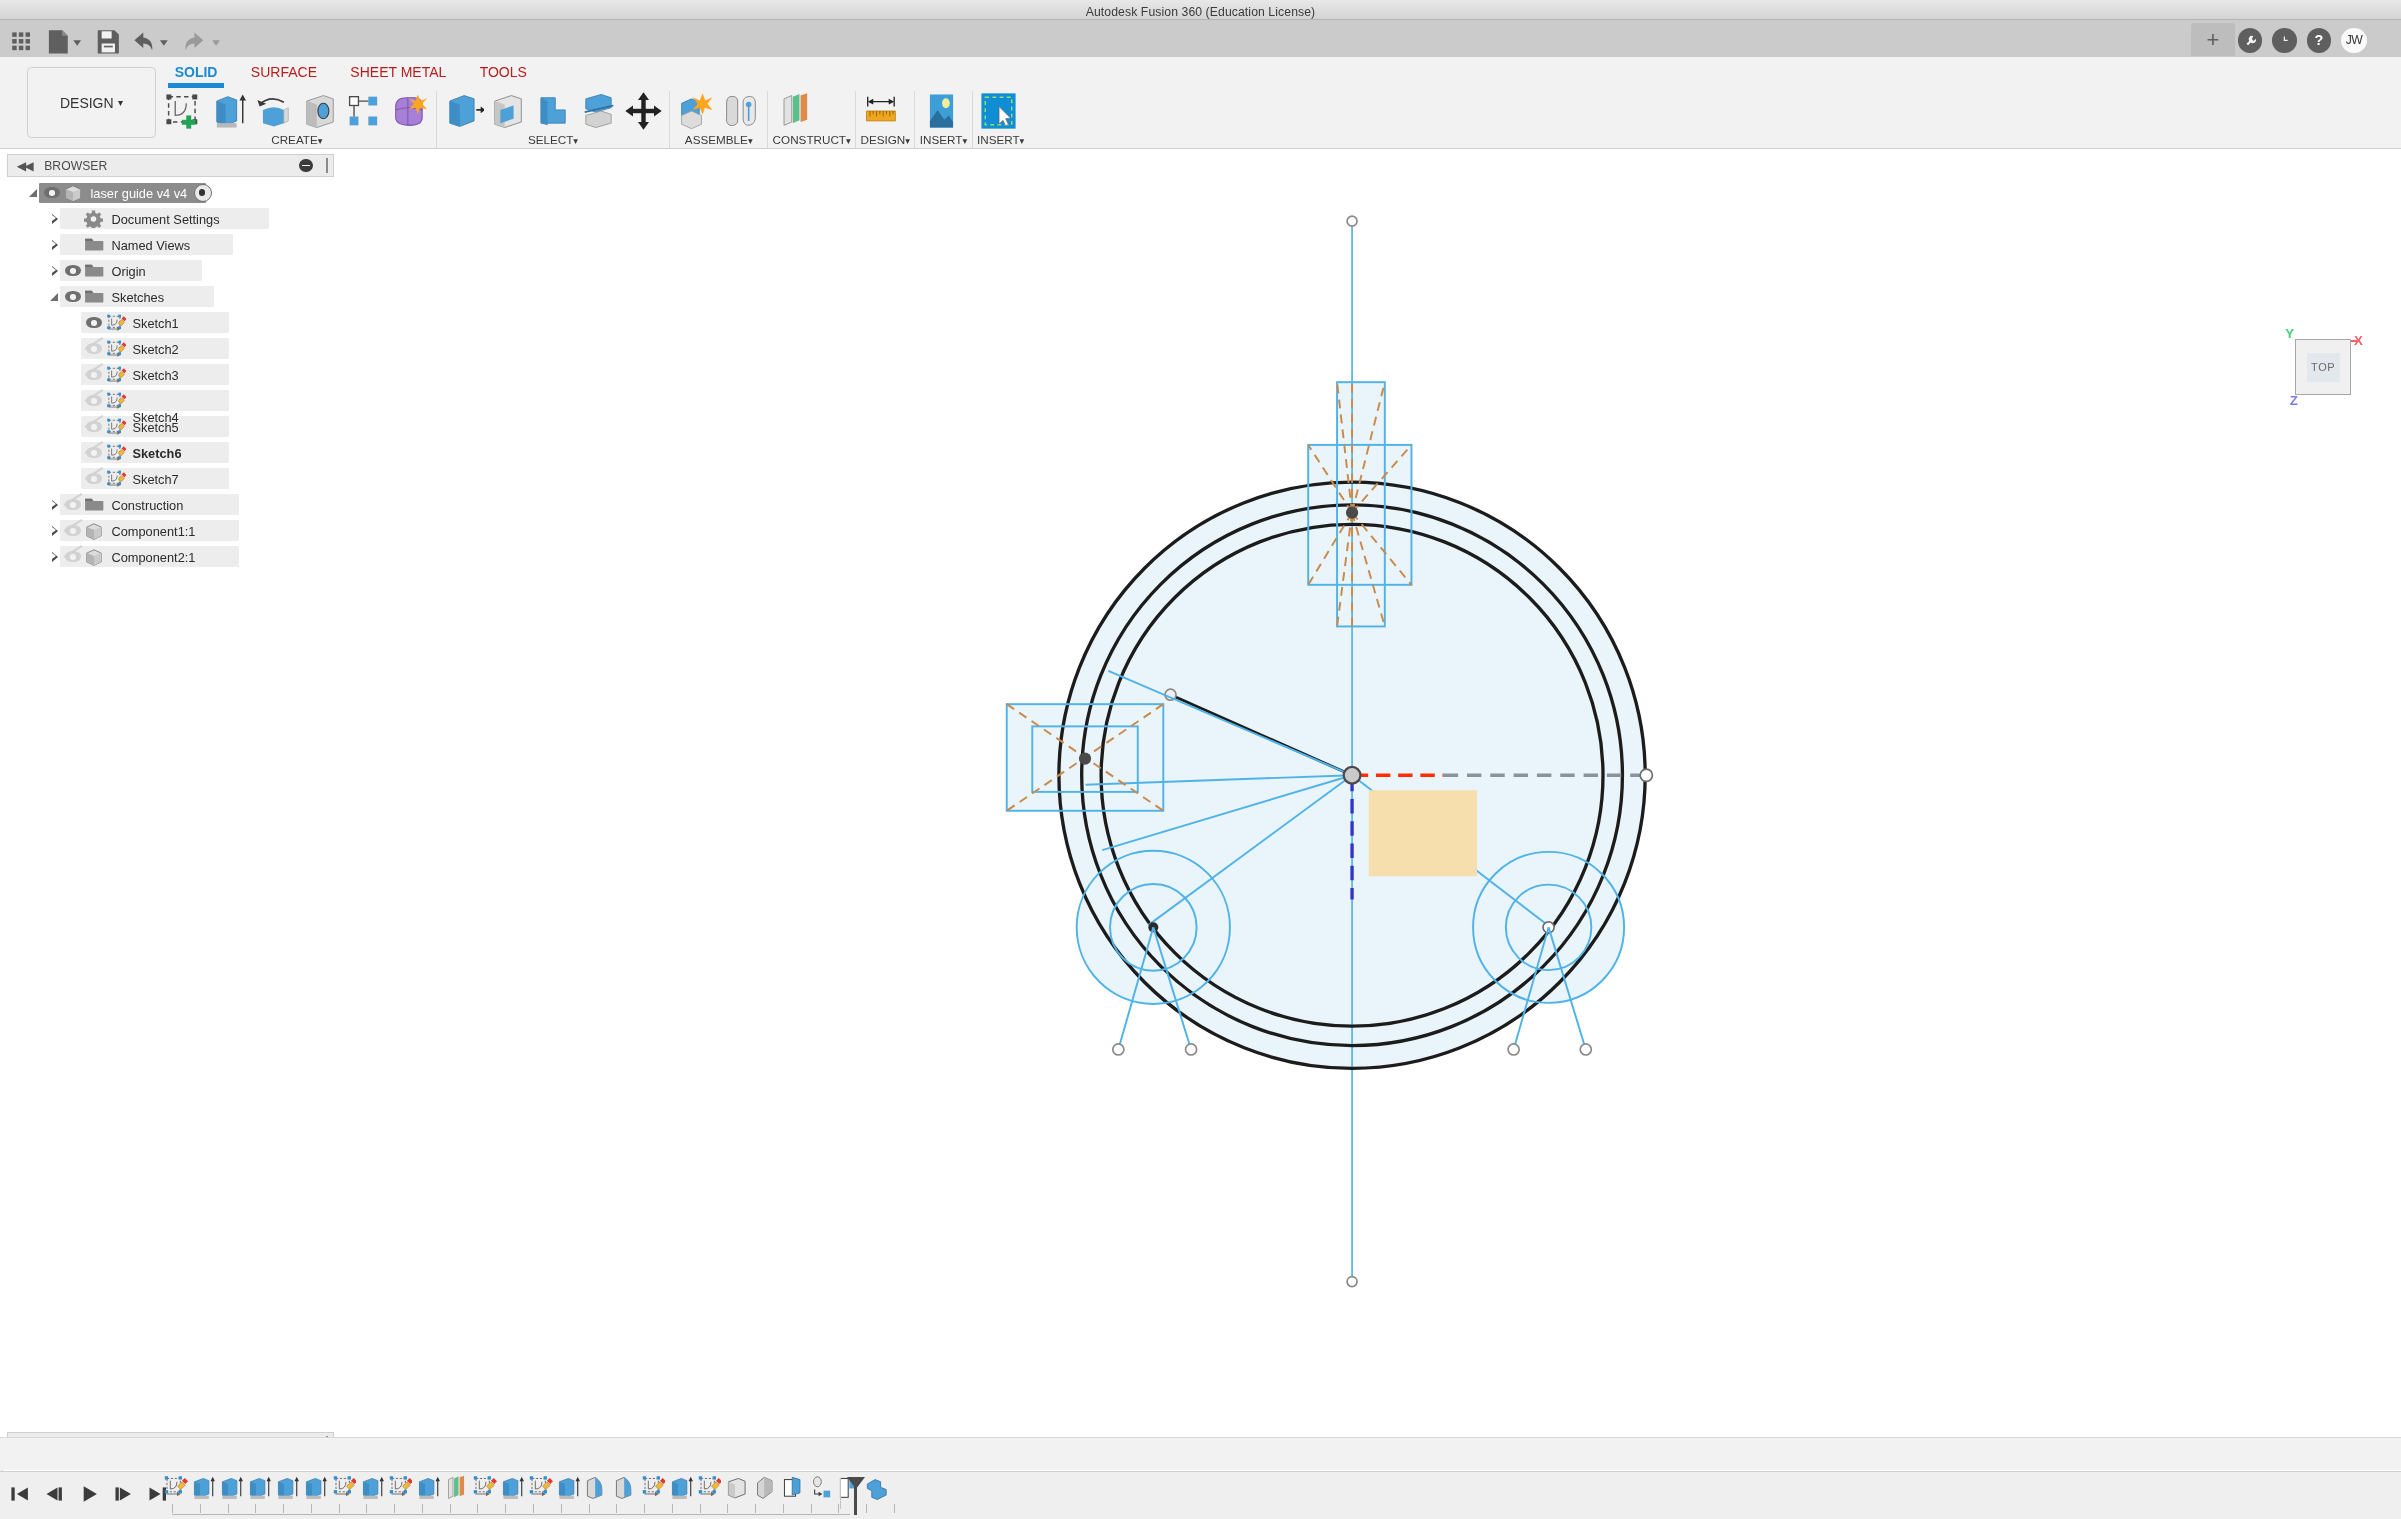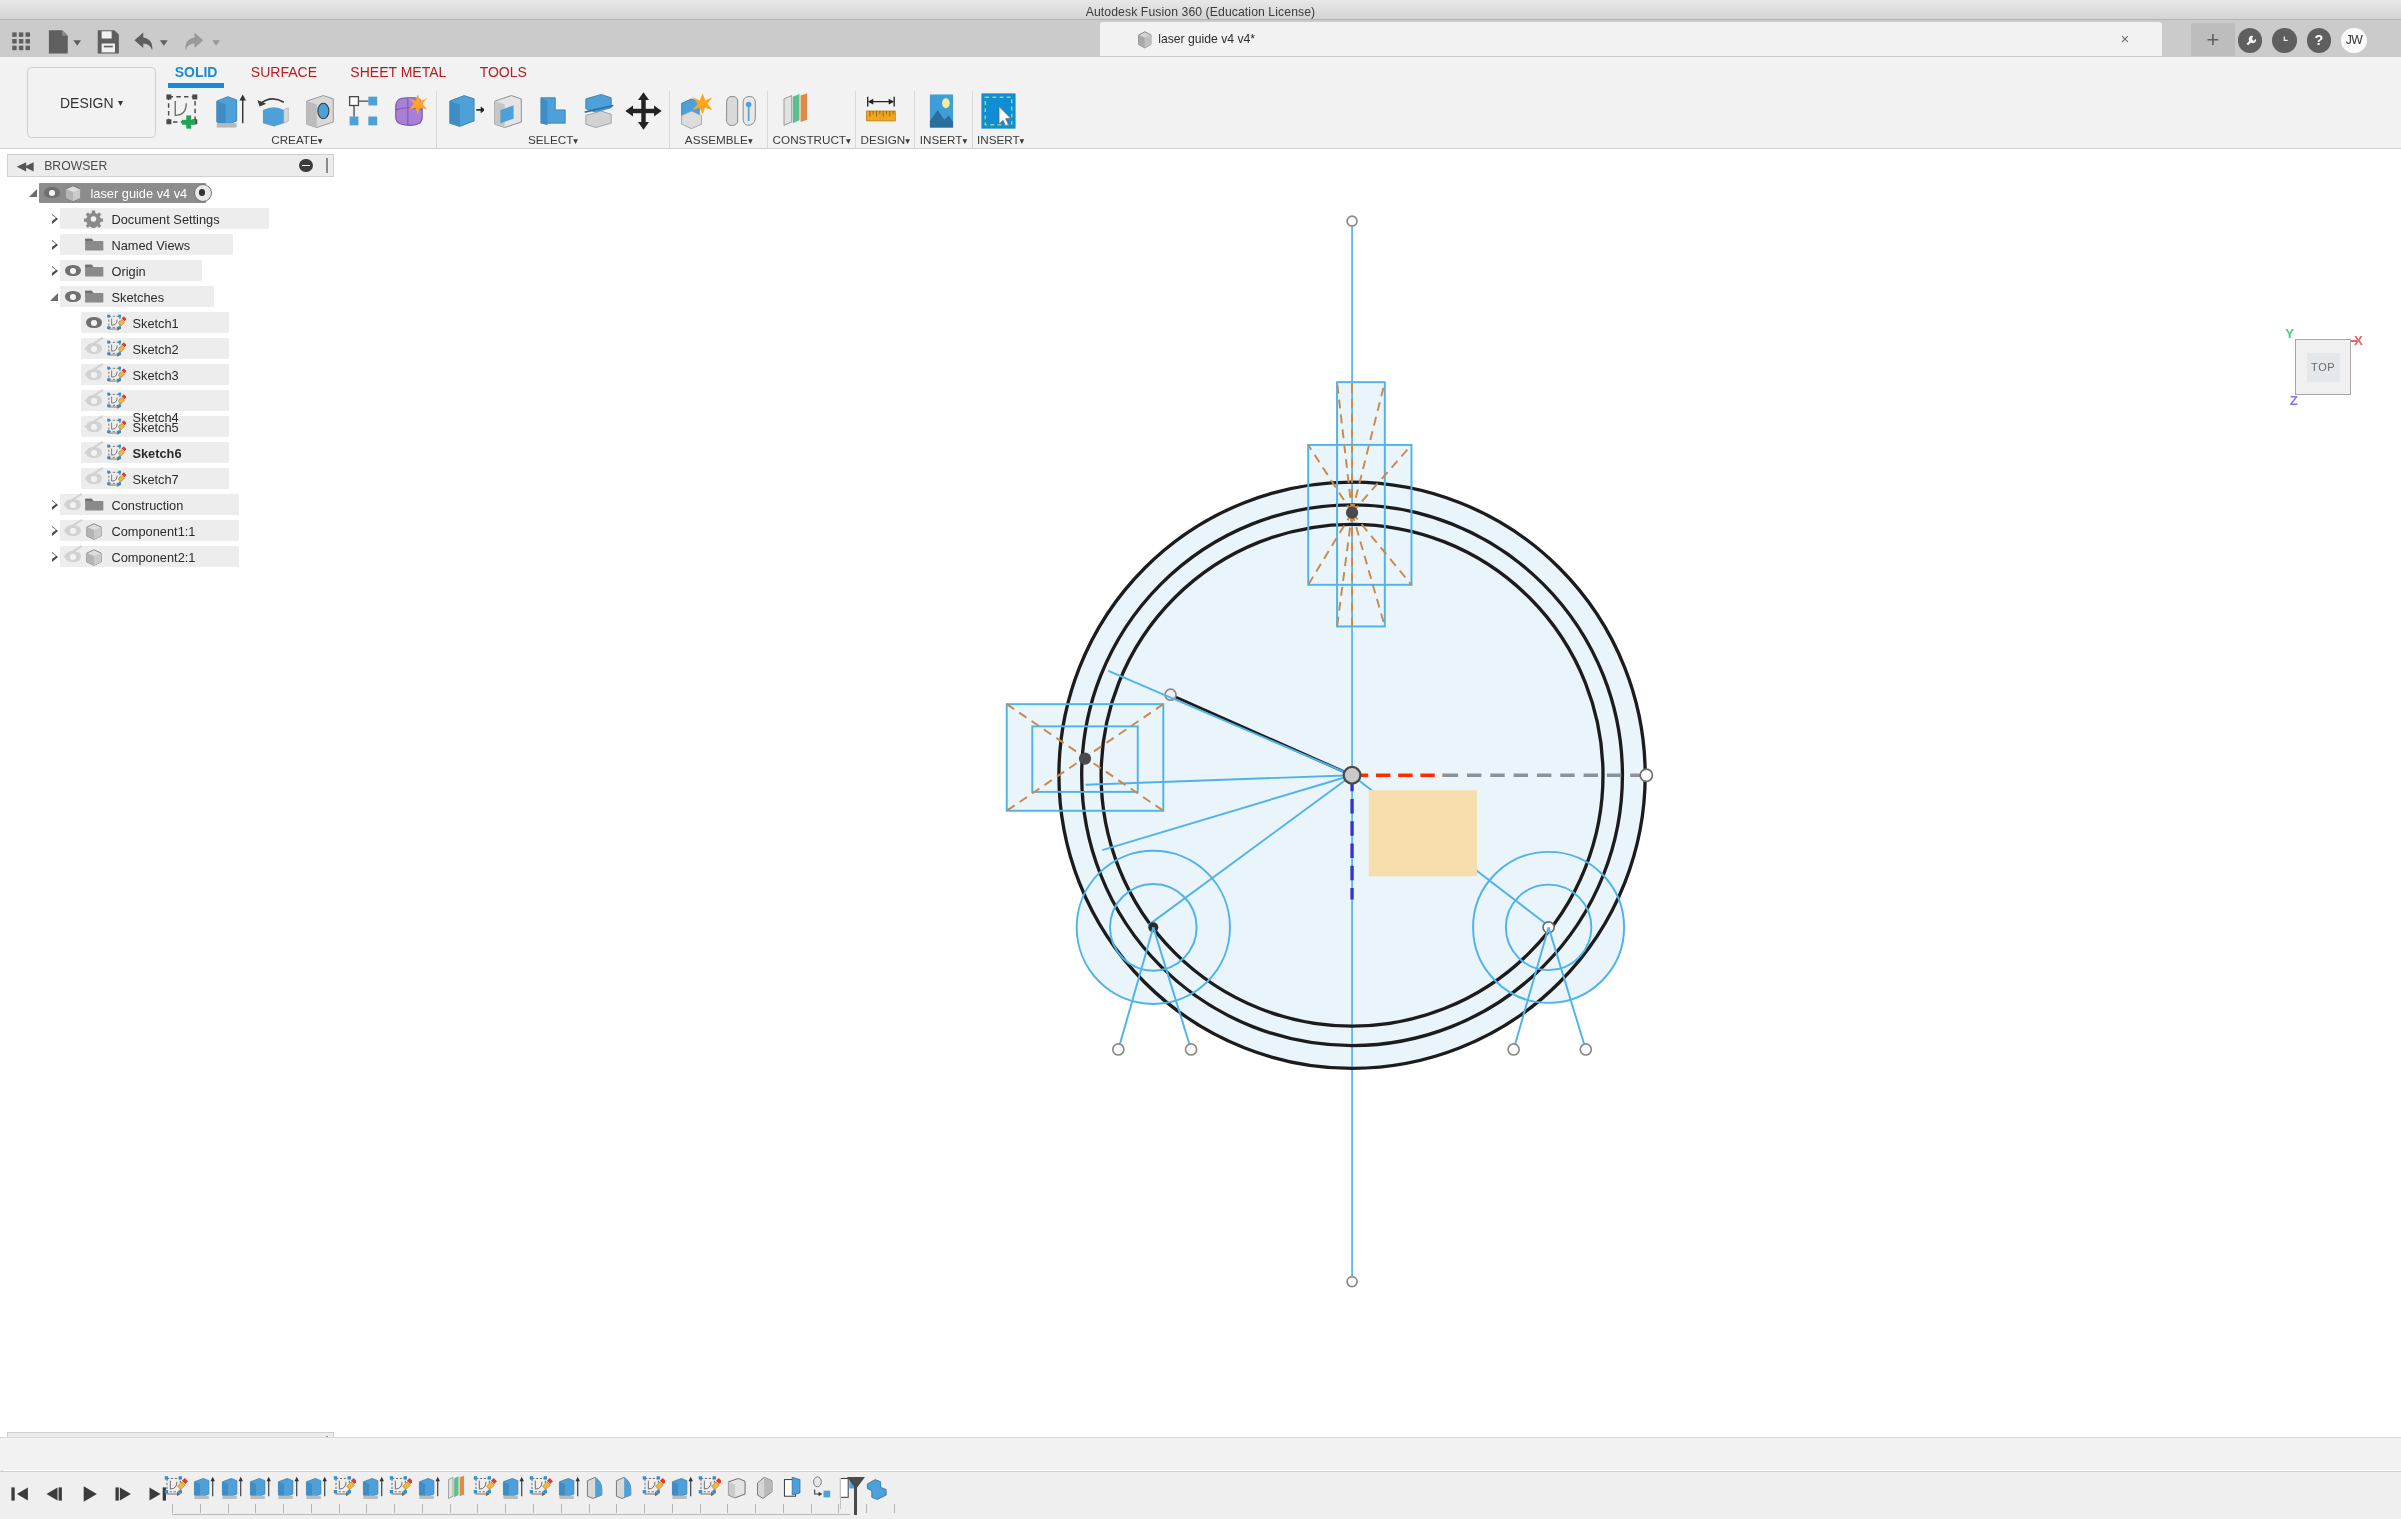--- a/index.html
+++ b/index.html
@@ -311,31 +311,20 @@
           </g>
 
           <g transform="translate(330,18)" opacity="0.45">
             <path d="M20 4 L36 18 L20 32 L20 24 Q8 24 4 36 Q2 16 20 13 Z"></path>
             <path d="M52 18 l14 0 l-7 10 z" opacity="1"></path>
           </g>
         </g>
       </svg>
     </div>
 
-    <div class="doc-tab">
-      <span class="tabicon">
-        <svg width="15.6" height="19" viewBox="0 0 28 34">
-          <path d="M3 9 L14 3 L25 9 L25 26 L14 32 L3 26 Z" fill="#d4d4d4" stroke="#6e6e6e" stroke-width="1.4"></path>
-          <path d="M3 9 L14 14 L14 32 L3 26 Z" fill="#a9a9a9"></path>
-          <path d="M14 14 L25 9 L25 26 L14 32 Z" fill="#c0c0c0"></path>
-        </svg>
-      </span>
-      <span class="tablabel">laser guide v4 v4*</span>
-      <span class="tab-close">×</span>
-    </div>
 
     <div class="tab-plus">+</div>
 
     <div class="tab-right-icons">
       <div class="circ-icon">
         <svg width="16.7" height="16.7" viewBox="0 0 30 30">
           <circle cx="15" cy="15" r="15" fill="#5f5f5f"></circle>
           <path d="M20 7 a6 6 0 0 0 -7 9 l-5 5 l3 3 l5 -5 a6 6 0 0 0 9 -7 l-4 4 l-3 -3 z" fill="#f2f2f2"></path>
         </svg>
       </div>

